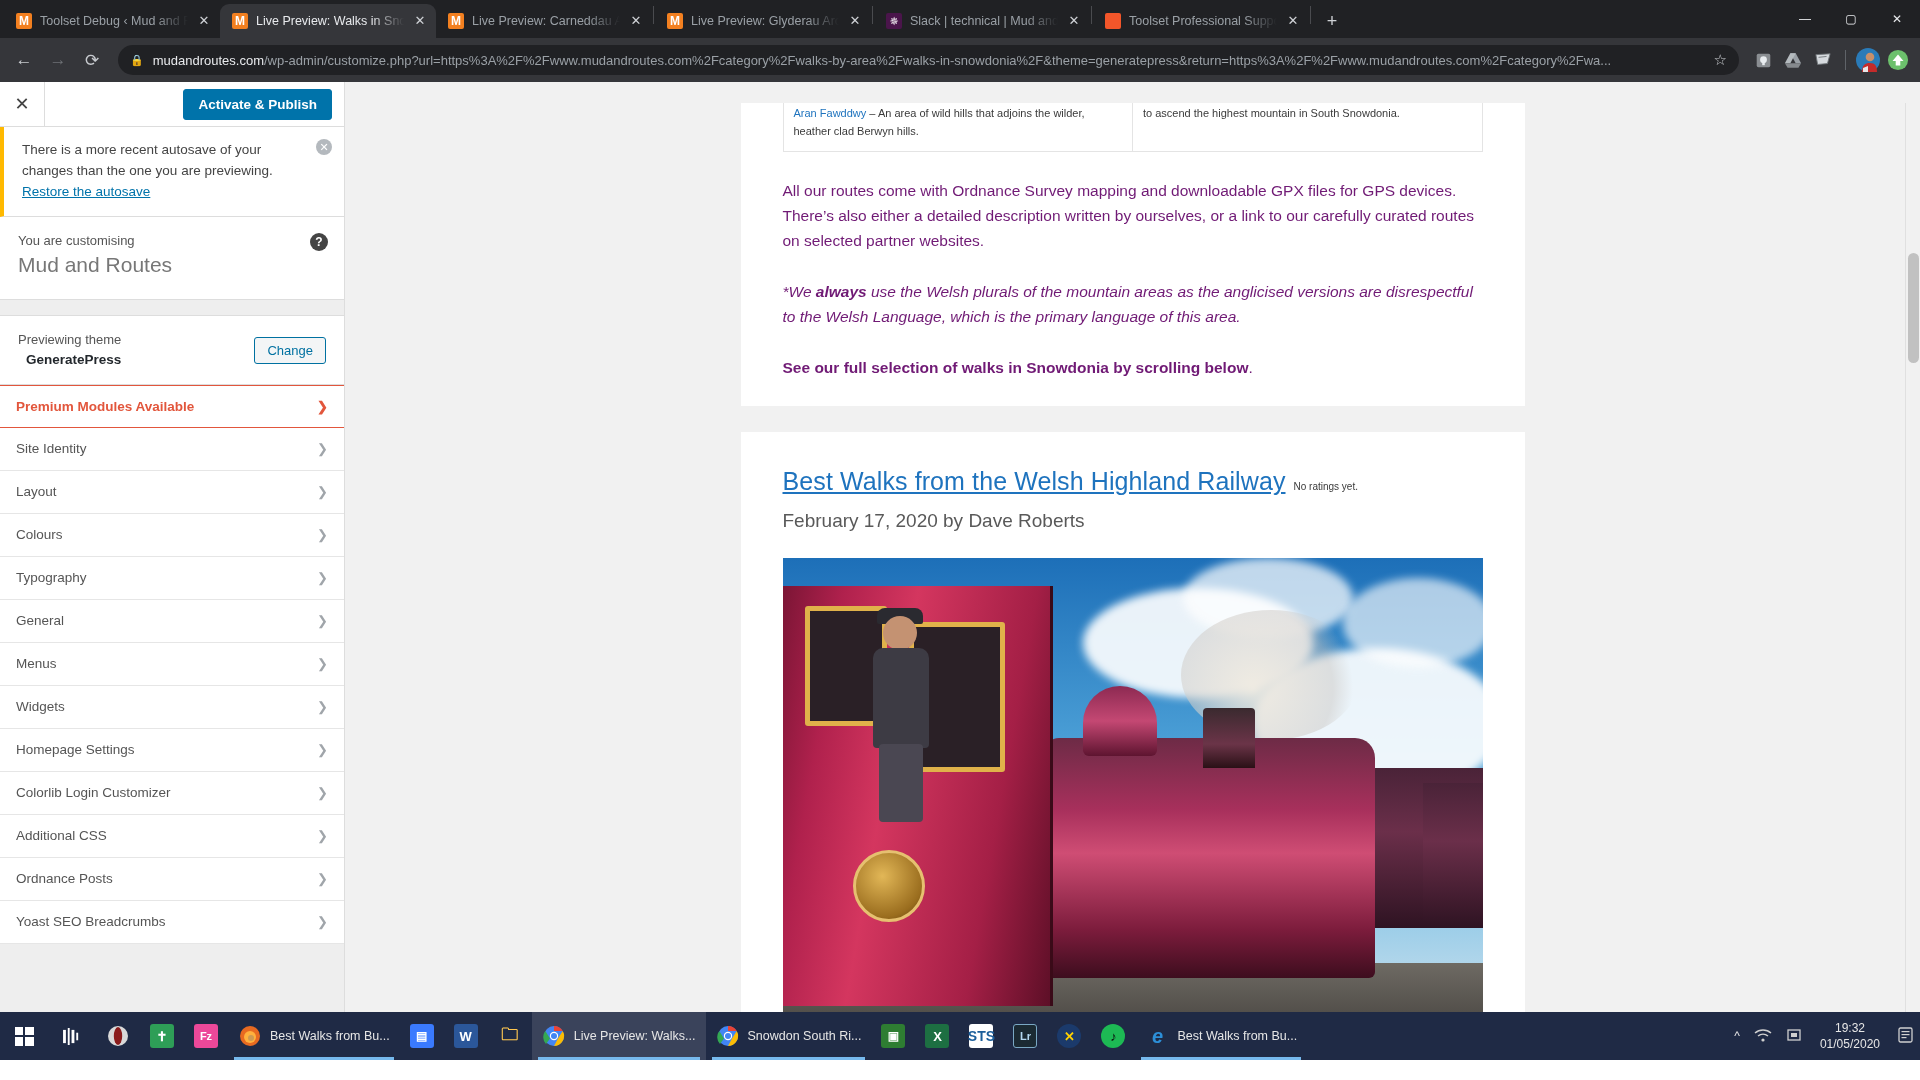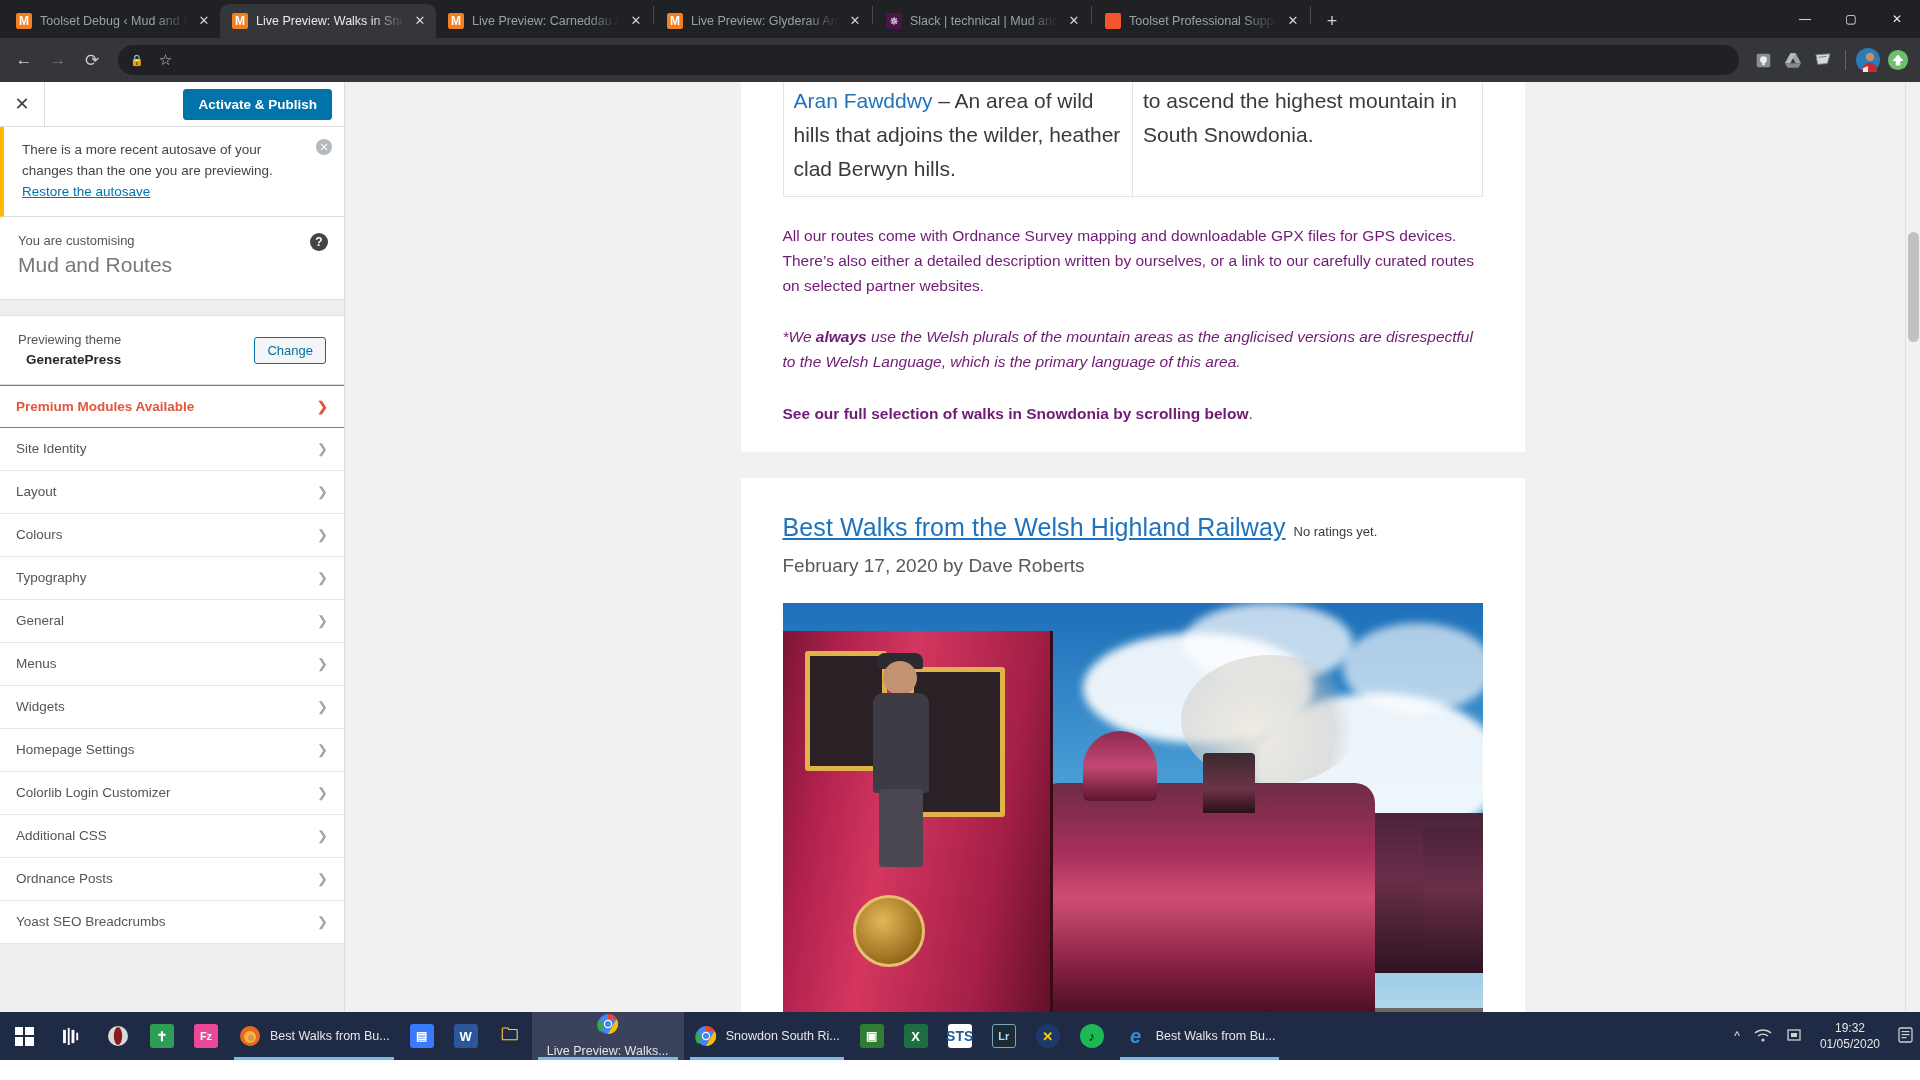--- a/index.html
+++ b/index.html
@@ -153,37 +153,37 @@
     content:''; position:absolute; bottom:-13px; left:-4px; right:-4px; height:4px; background:#23282d;
   }
 
   
   .preview { flex:1 1 auto; background:#f1f1f1; overflow:hidden; position:relative; }
   .p-inner { width:100%; height:100%; position:relative; }
   .card {
     background:#fff; margin:0 auto; width:784px; position:relative;
   }
   .card-top { padding:0 42px 26px; }
-  .tbl { width:100%; border-collapse:collapse; font-size:21px; color:#3a3a3a; }
+  .tbl { width:100%; border-collapse:collapse; font-size:11px; color:#3a3a3a;margin-top:21px; }
   .tbl td {
     border:1px solid #e4e4e4; border-top:none; padding:2px 10px 10px;
     vertical-align:top; line-height:1.62; width:50%;
   }
   .tbl a { color:#1e73be; text-decoration:none; }
   .body-p {
     font-size:15.5px; color:#701a75; line-height:1.62; margin-top:26px;
   }
   .body-p.italic { font-style:italic; }
   .card-sep { height:26px; background:#f1f1f1; }
   .post { padding:34px 42px 0; }
   .post-title {
     font-size:25px; color:#1e73be; font-weight:400; line-height:1.25;
     display:inline; letter-spacing:.1px;
   }
-  .rating { font-size:13px; color:#3a3a3a; margin-left:8px; }
+  .rating { font-size:10px; color:#3a3a3a; margin-left:8px; }
   .post-meta { font-size:19px; color:#595959; margin-top:12px; }
   .post-img {
     margin-top:26px; width:700px; height:465px; position:relative; overflow:hidden;
     background:linear-gradient(180deg,#1d6fb8 0%, #4b9fd6 40%, #86c4e6 70%, #cfe3ee 100%);
   }
   .cloud { position:absolute; background:rgba(255,255,255,.9); border-radius:50%; filter:blur(4px); }
   .train-body {
     position:absolute; left:0; top:28px; width:270px; height:420px;
     background:linear-gradient(100deg,#7b1535 0%, #b0214d 18%, #d4365f 40%, #a41f46 75%, #5d0f27 100%);
     border-right:3px solid #3a0a18;
@@ -248,21 +248,21 @@
     width:48px; height:48px; display:flex; align-items:center; justify-content:center;
   }
   .winlogo { width:19px; height:19px; display:grid; grid-template-columns:1fr 1fr; grid-template-rows:1fr 1fr; gap:2px; }
   .winlogo i { background:#fff; display:block; }
   .tb-search { width:48px; height:48px; display:flex; align-items:center; justify-content:center; color:#fff; }
   .tb-app {
     height:48px; display:flex; align-items:center; gap:8px; padding:0 10px;
     color:#e6e6e6; font-size:12.5px; position:relative; max-width:180px;
   }
   .tb-app.labeled { min-width:152px; }
-  .tb-app.active { background:rgba(255,255,255,.12);flex-direction:column; }
+  .tb-app.active { background:rgba(255,255,255,.12); }
   .tb-app .ic { width:24px; height:24px; flex:0 0 24px; border-radius:3px;
                 display:flex; align-items:center; justify-content:center; font-size:13px;
                 color:#fff; font-weight:bold; }
   .tb-app .lbl { white-space:nowrap; overflow:hidden; text-overflow:ellipsis; }
   .tb-app.labeled::after, .tb-app.running::after {
     content:''; position:absolute; left:6px; right:6px; bottom:0; height:3px; background:#76b9ed;
   }
   .tray {
     margin-left:auto; display:flex; align-items:center; gap:14px; padding-right:6px;
     color:#e6e6e6; font-size:12px;
@@ -317,20 +317,21 @@
       <div>✕</div>
     </div>
   </div>
 
   <div class="toolbar">
     <div class="navbtn">←</div>
     <div class="navbtn dim">→</div>
     <div class="navbtn">⟳</div>
     <div class="omnibox">
       <span class="lock">🔒</span>
+      <span class="urltext"><b>mudandroutes.com</b><span>/wp-admin/customize.php?url=https%3A%2F%2Fwww.mudandroutes.com%2Fcategory%2Fwalks-by-area%2Fwalks-in-snowdonia%2F&amp;theme=generatepress&amp;return=https%3A%2F%2Fwww.mudandroutes.com%2Fcategory%2Fwa...</span></span>
       <span class="star">☆</span>
     </div>
     <div class="exticon">
       <svg width="17" height="17" viewBox="0 0 20 20">
           <rect x="2" y="2" width="16" height="16" rx="2" fill="#8a8e92"></rect>
           <circle cx="10" cy="9" r="4" fill="#e9edf0"></circle>
           <rect x="8.5" y="12.5" width="3" height="3" fill="#e9edf0"></rect>
         </svg>
     </div>
     <div class="exticon">

